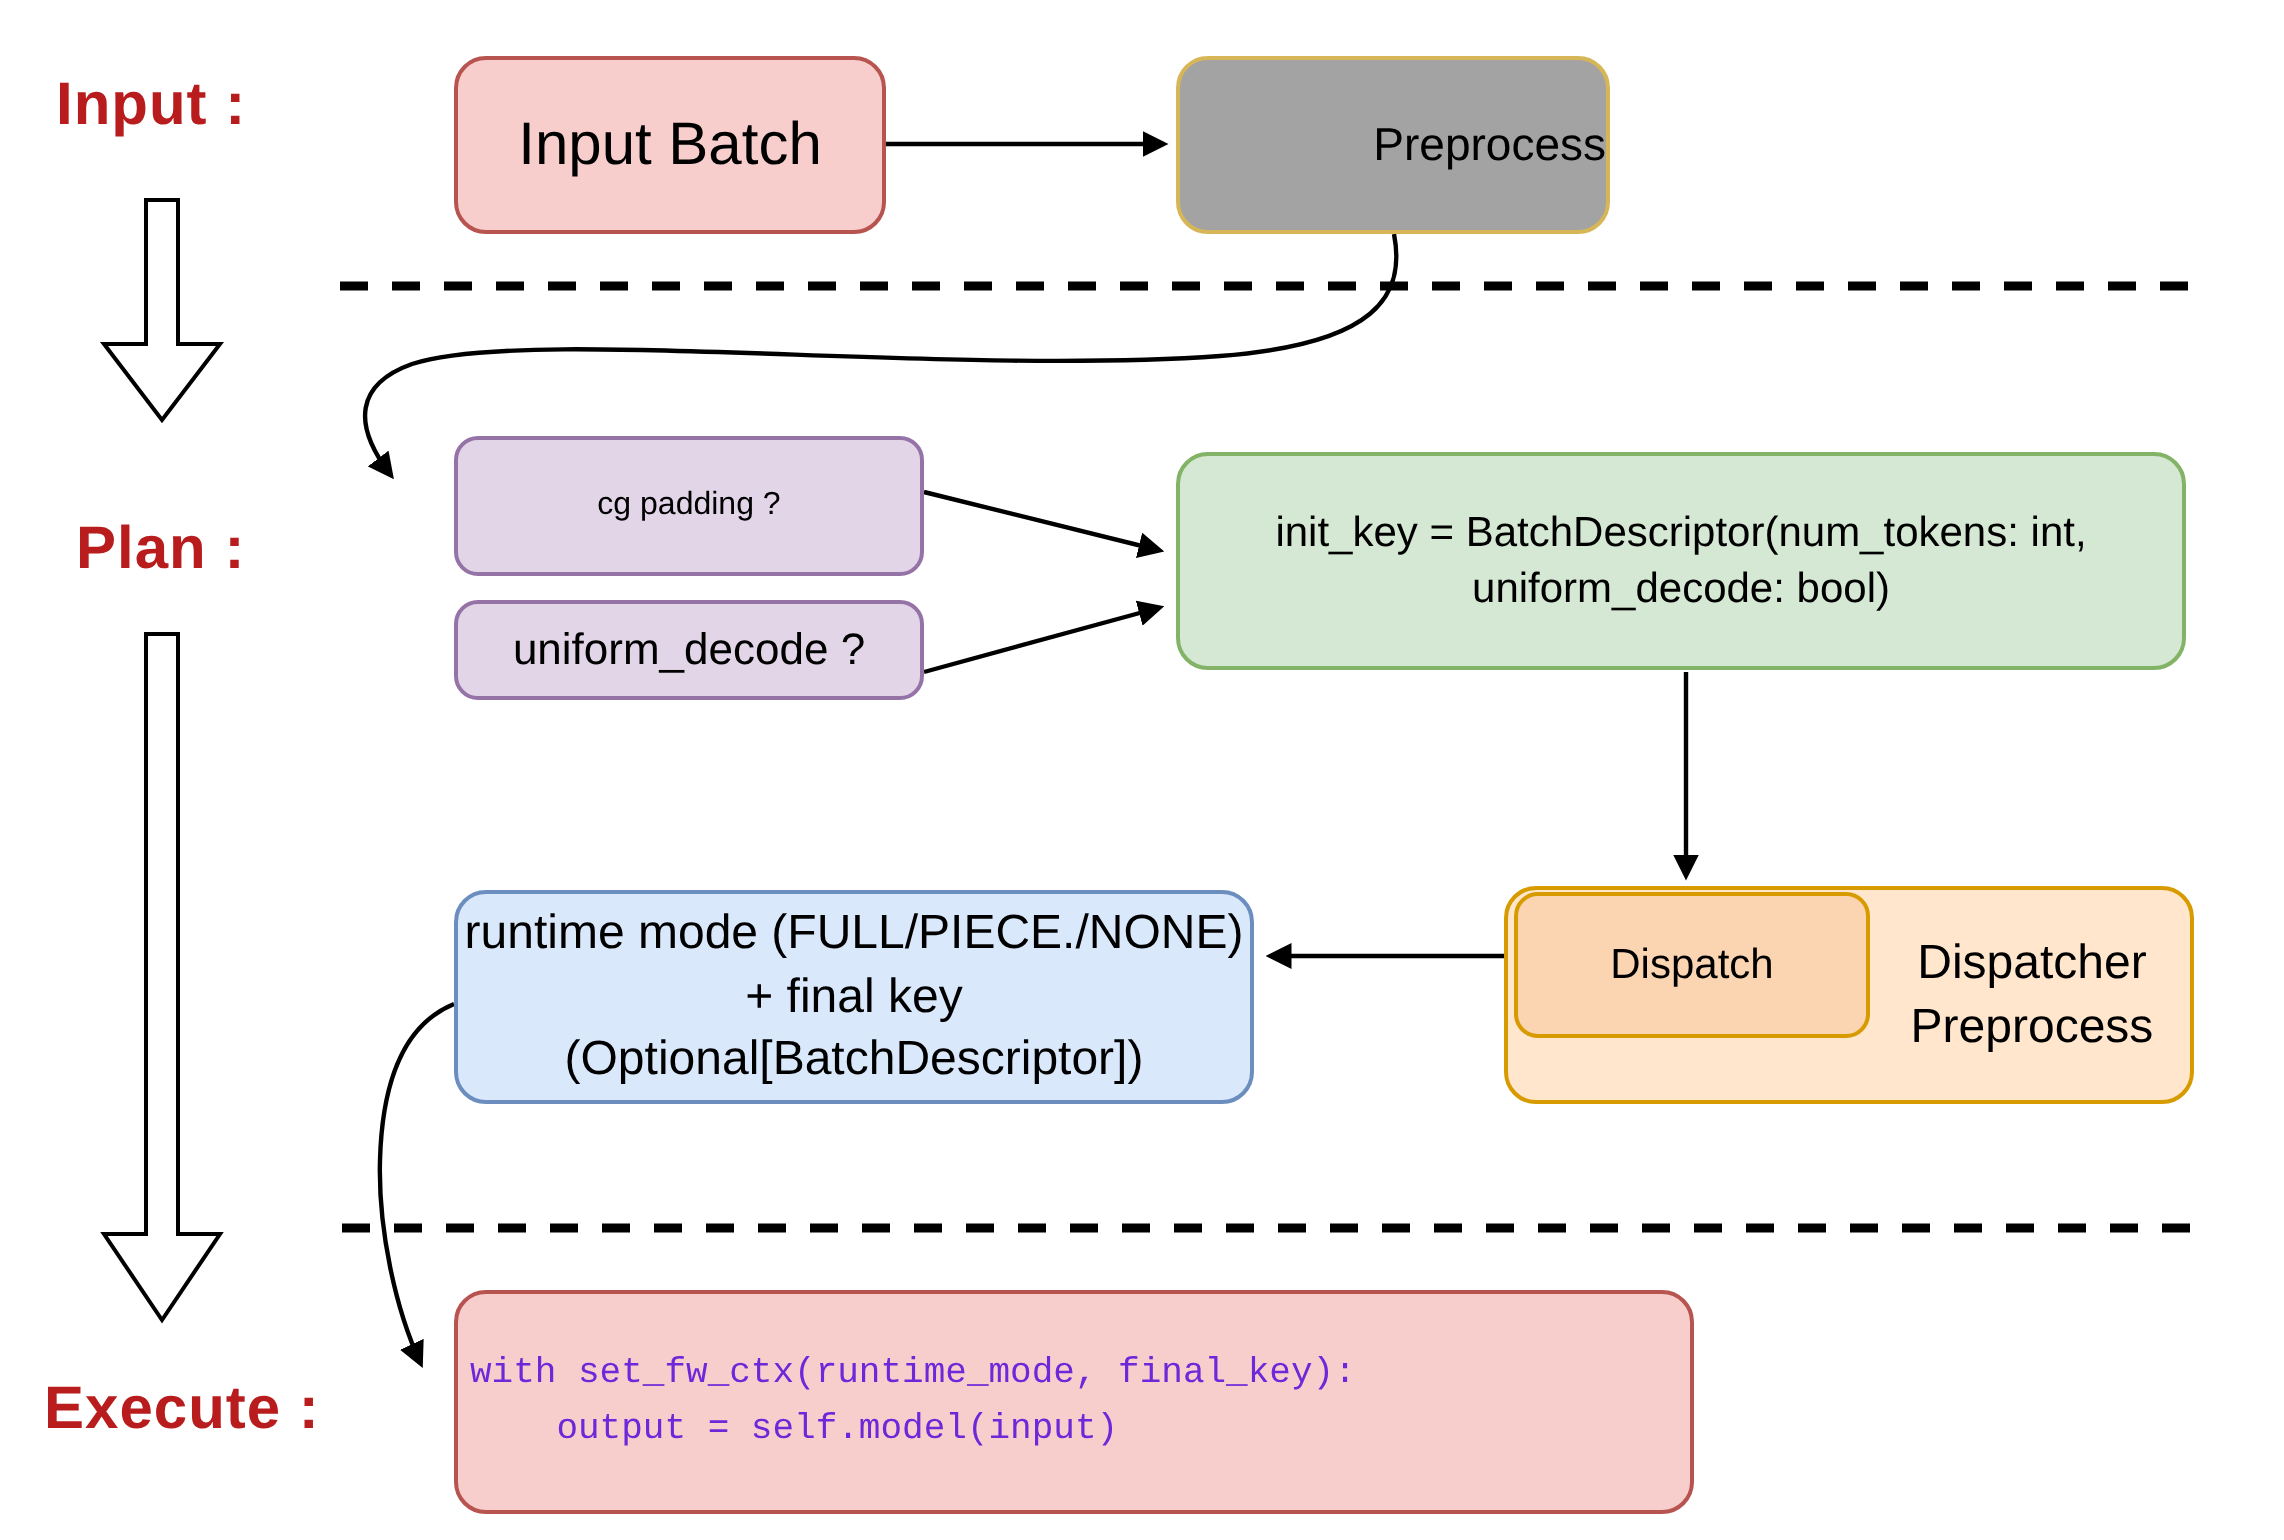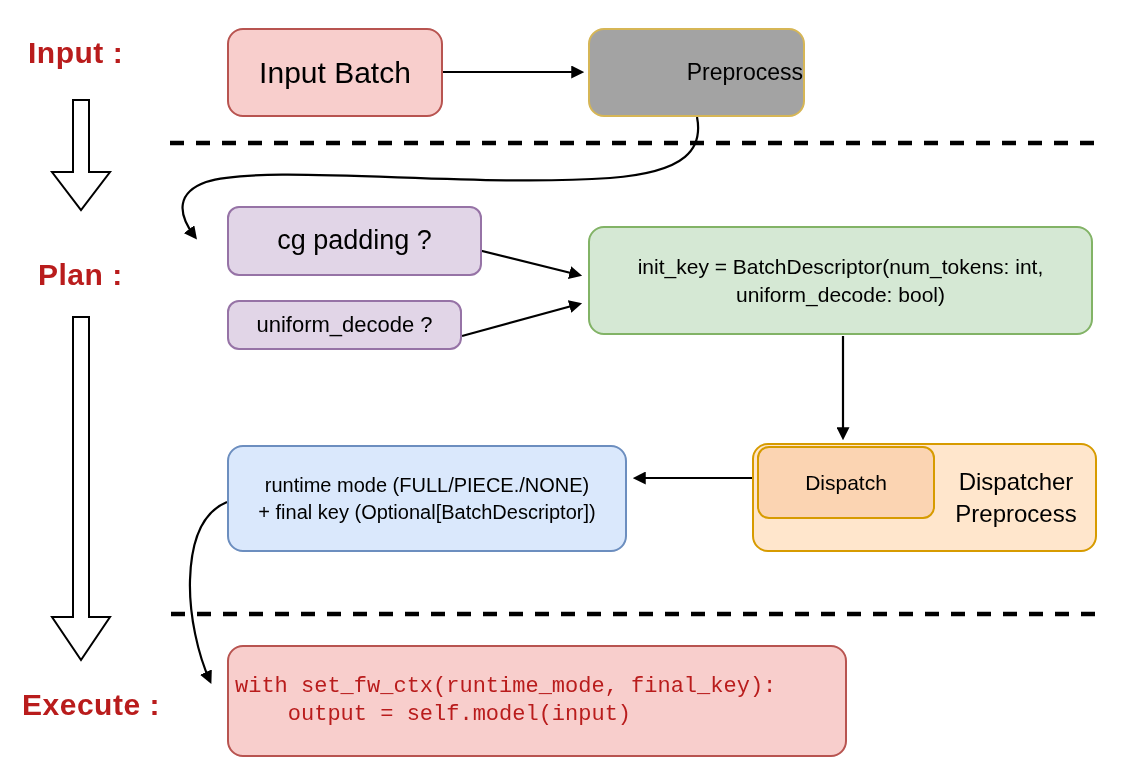--- a/index.html
+++ b/index.html
@@ -27,33 +27,33 @@
   .c-red    { background:#f8cecc; border-color:#b85450; }
   .c-yellow { background:#a3a3a3; border-color:#d6b656;align-items:flex-end; }
   .c-purple { background:#e1d5e7; border-color:#9673a6; }
   .c-green  { background:#d5e8d4; border-color:#82b366; }
   .c-blue   { background:#dae8fc; border-color:#6c8ebf; }
   .c-orange { background:#ffe6cc; border-color:#d79b00; }
   .c-orange-inner { background:#fbd4b2; border-color:#d79b00; }
 
   .n-input-batch    { left:227px; top:28px;  width:216px; height:89px;  font-size:30px; }
   .n-preprocess     { left:588px; top:28px;  width:217px; height:89px;  font-size:23px; }
-  .n-cg-padding     { left:227px; top:206px; width:255px; height:70px;  font-size:27px; }
+  .n-cg-padding     { left:227px; top:218px; width:235px; height:70px;  font-size:16px; }
   .n-uniform-decode { left:227px; top:300px; width:235px; height:50px;  font-size:22px; }
   .n-init-key       { left:588px; top:226px; width:505px; height:109px; font-size:21px; }
-  .n-runtime-mode   { left:227px; top:445px; width:400px; height:107px; font-size:20px; }
+  .n-runtime-mode   { left:227px; top:445px; width:400px; height:107px; font-size:24px; }
   .n-dispatcher     { left:752px; top:443px; width:345px; height:109px; font-size:24px;
                       padding-left:183px; }
   .n-dispatch       { left:3px;  top:1px;   width:178px; height:73px;  font-size:21px;
                       position:absolute; }
   .n-execute-code   { left:227px; top:645px; width:620px; height:112px;
                       align-items:flex-start; padding-left:6px; }
   .code-line {
-    font-family:"Liberation Mono", monospace; font-size:22px; line-height:28px;
-    color:#b91c1c; white-space:pre; text-align:left;
+    font-family:"Liberation Mono", monospace; font-size:18px; line-height:28px;
+    color:#6d28d9; white-space:pre; text-align:left;
   }
 </style>
 </head>
 <body>
 
 <div class="canvas">
 
   <svg class="layer" viewBox="0 0 1142 770" xmlns="http://www.w3.org/2000/svg">
     <defs>
       <marker id="arrow" viewBox="0 0 10 10" refX="7.5" refY="5" markerWidth="13" markerHeight="13" markerUnits="userSpaceOnUse" orient="auto">

